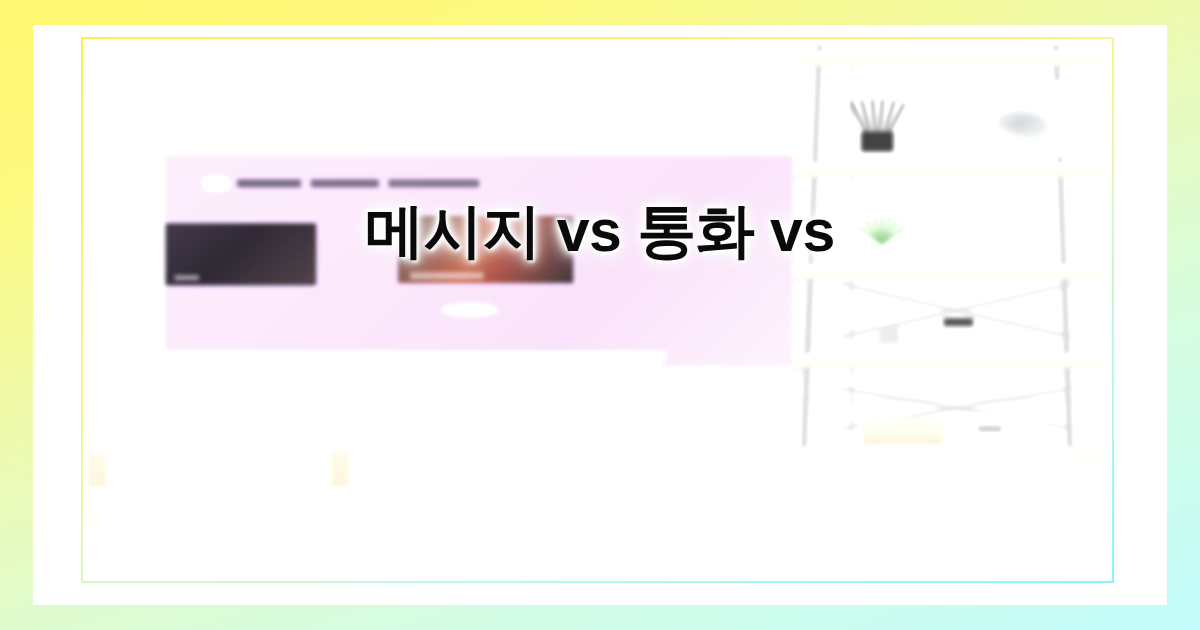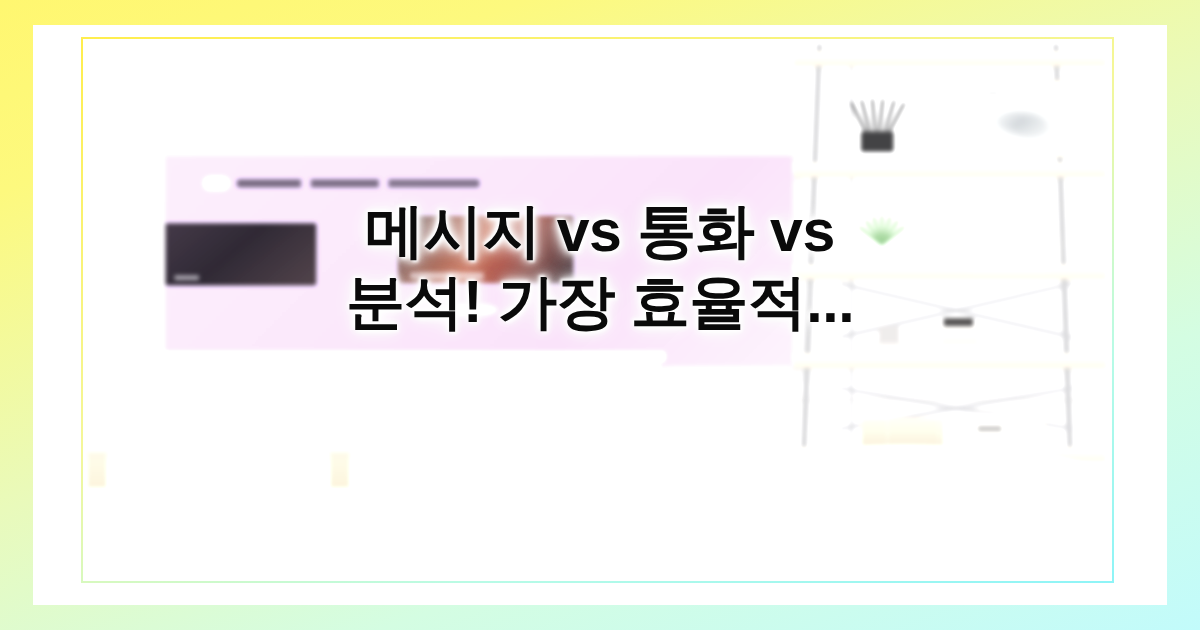--- a/index.html
+++ b/index.html
@@ -278,16 +278,15 @@
         
       </div>
 
     </div>
   </div>
 
   <div class="inner-rule"></div>
 
   <div class="title-wrap">
     <div class="title-line">메시지 vs 통화 vs</div>
-    <div class="title-line">분석! 가장 효율적...</div>
   </div>
 
 </div>
 
 </body></html>

